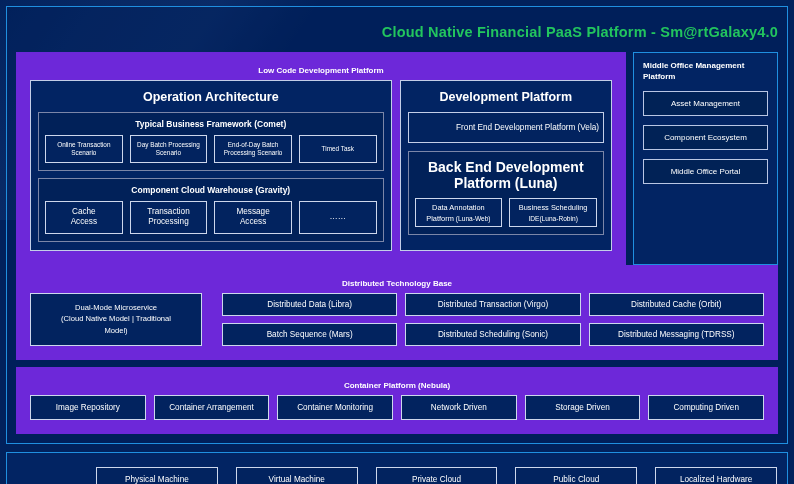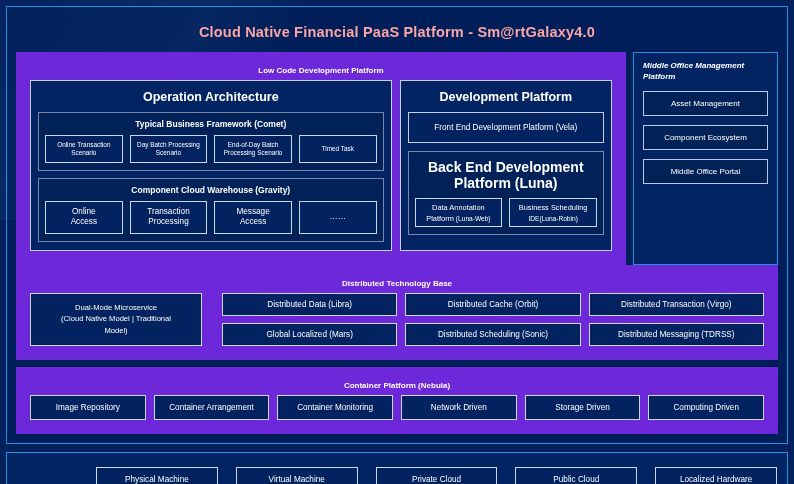--- a/index.html
+++ b/index.html
@@ -35,26 +35,26 @@
   .page { position: relative; z-index: 1; padding: 6px 6px 0 6px; height: 484px; }
 
   
   .outer-frame {
     border: 1px solid #1f8fe0;
     background: rgba(1,30,86,0.35);
     padding: 8px 9px 9px 9px;
   }
 
   .title-bar {
-    text-align: center;
+    text-align: right;
     font-size: 14.5px;
     font-weight: bold;
     letter-spacing: .2px;
     padding: 9px 0 12px 0;
-    color: #fca5a5;
+    color: #22c55e;
   }
 
   
   .panel {
     border: 7px solid #6d28d9;
     background: #6d28d9;
     padding: 6px 7px 7px 7px;
   }
   .panel + .panel { margin-top: 7px; }
 
@@ -75,21 +75,20 @@
     border: 1px solid #1f8fe0;
     background: #022463;
     padding: 8px 9px 9px 9px;
   }
   .mo-title {
     font-size: 8px;
     font-weight: bold;
     line-height: 1.35;
     margin-bottom: 8px;
     color: #ffffff;
-    font-style: italic;
   }
   .mo-item {
     border: 1px solid #b9c6e4;
     background: #012256;
     text-align: center;
     font-size: 8px;
     padding: 7px 2px;
     margin-bottom: 9px;
     color: #ffffff;
   }
@@ -145,21 +144,21 @@
 
   .chip-sm { font-size: 6.4px; padding: 5px 2px; min-height: 25px; }
   .chip-md { font-size: 8.2px; padding: 5px 2px; min-height: 27px; }
 
   .chip .ln { display: block; }
 
   
   .dev-box {
     border: 1px solid #c3cee8;
     background: #02235f;
-    text-align: center;
+    text-align: right;
     font-size: 8.2px;
     padding: 10px 4px;
     color: #ffffff;
   }
   .dev-sub {
     border: 1px solid #7b86a8;
     background: #012159;
     padding: 5px 6px 7px 6px;
     margin-top: 8px;
   }
@@ -307,21 +306,21 @@
                   </div>
                 </div>
               </div>
             </div>
 
             <div class="group">
               <div class="group-title">Component Cloud Warehouse (Gravity)</div>
               <div class="chip-row">
                 <div class="chip chip-md">
                   <div>
-                    <span class="ln">Online</span>
+                    <span class="ln">Cache</span>
                     <span class="ln">Access</span>
                   </div>
                 </div>
                 <div class="chip chip-md">
                   <div>
                     <span class="ln">Transaction</span>
                     <span class="ln">Processing</span>
                   </div>
                 </div>
                 <div class="chip chip-md">
@@ -376,23 +375,23 @@
     <div class="panel">
       <div class="panel-title">Distributed Technology Base</div>
       <div class="dtb-body">
         <div class="dtb-left">
           <span class="ln">Dual-Mode Microservice</span>
           <span class="ln">(Cloud Native Model | Traditional</span>
           <span class="ln">Model)</span>
         </div>
         <div class="dtb-grid">
           <div class="dtb-cell">Distributed Data (Libra)</div>
+          <div class="dtb-cell">Distributed Transaction (Virgo)</div>
           <div class="dtb-cell">Distributed Cache (Orbit)</div>
-          <div class="dtb-cell">Distributed Transaction (Virgo)</div>
-          <div class="dtb-cell">Global Localized (Mars)</div>
+          <div class="dtb-cell">Batch Sequence (Mars)</div>
           <div class="dtb-cell">Distributed Scheduling (Sonic)</div>
           <div class="dtb-cell">Distributed Messaging (TDRSS)</div>
         </div>
       </div>
     </div>
 
     <div class="panel">
       <div class="panel-title">Container Platform (Nebula)</div>
       <div class="cp-row">
         <div class="cp-cell">Image Repository</div>

